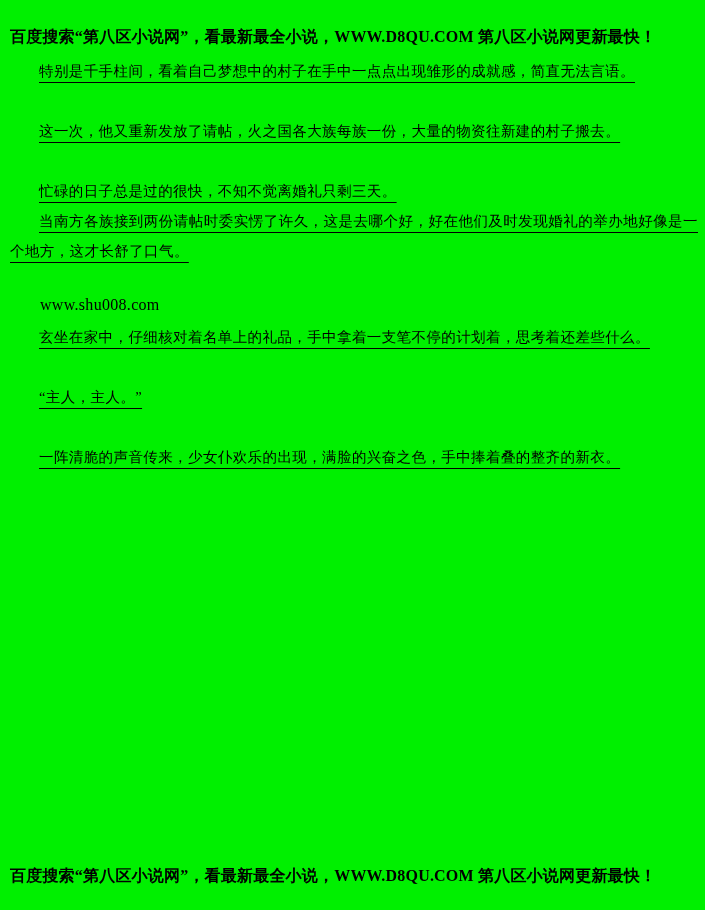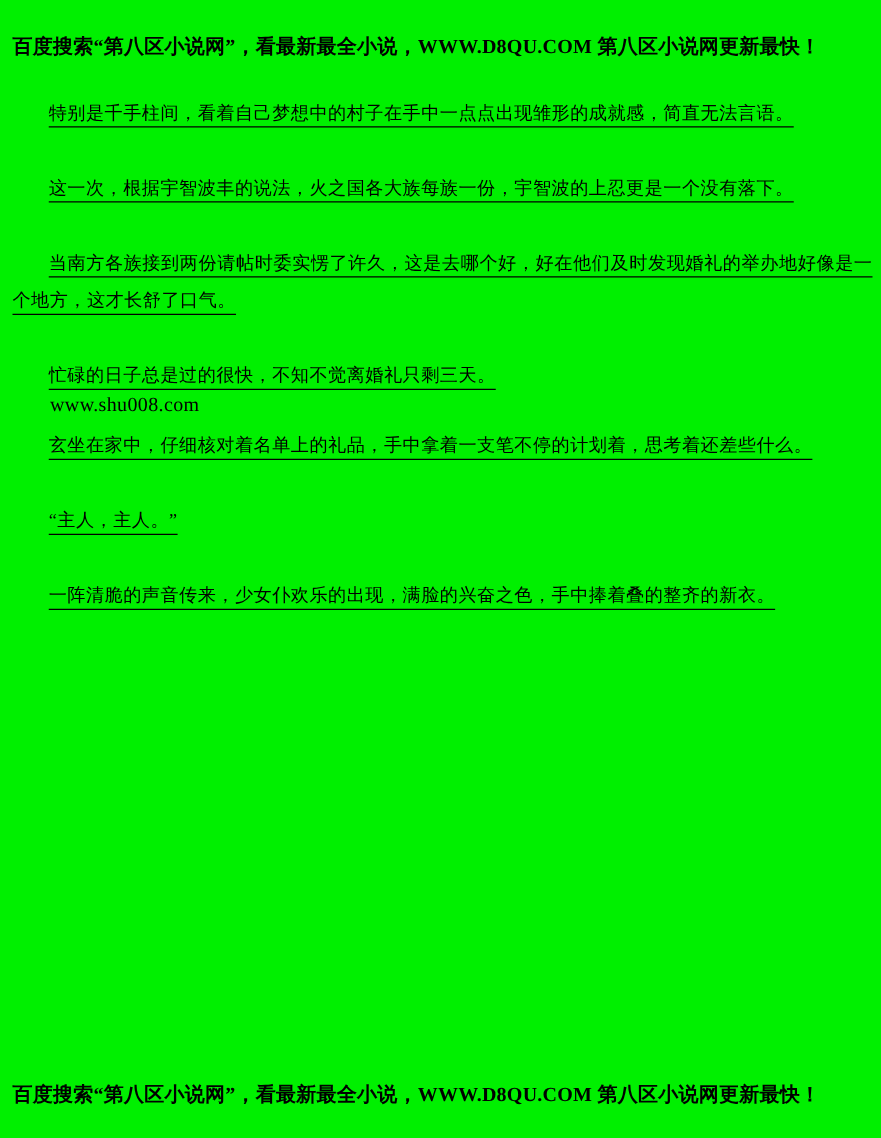--- a/index.html
+++ b/index.html
@@ -37,21 +37,20 @@
   .banner-bottom {
     position: absolute;
     top: 866px;
     left: 0;
   }
   .body-text {
     position: absolute;
     top: 56px;
     left: 10px;
     width: 688px;
-    margin-top: 20px;
   }
   .para {
     font-size: 14.5px;
     line-height: 30px;
     text-indent: 2em;
     margin: 0 0 30px 0;
     text-align: justify;
     text-justify: inter-ideograph;
     letter-spacing: 0.4px;
     text-decoration: underline;
@@ -73,23 +72,23 @@
 </style>
 </head>
 <body>
 
 <div class="page">
 
   <div class="banner banner-top">百度搜索“第八区小说网”，看最新最全小说，WWW.D8QU.COM  第八区小说网更新最快！</div>
 
   <div class="body-text">
     <p class="para">特别是千手柱间，看着自己梦想中的村子在手中一点点出现雏形的成就感，简直无法言语。</p>
-    <p class="para">这一次，根据宇智波丰的说法，火之国各大族每族一份，宇智波的上忍更是一个没有落下。</p>
+    <p class="para">这一次，他又重新发放了请帖，火之国各大族每族一份，大量的物资往新建的村子搬去。</p>
+    <p class="para tight">忙碌的日子总是过的很快，不知不觉离婚礼只剩三天。</p>
     <p class="para">当南方各族接到两份请帖时委实愣了许久，这是去哪个好，好在他们及时发现婚礼的举办地好像是一个地方，这才长舒了口气。</p>
-    <p class="para tight">忙碌的日子总是过的很快，不知不觉离婚礼只剩三天。</p>
     <p class="watermark">www.shu008.com</p>
     <p class="para">玄坐在家中，仔细核对着名单上的礼品，手中拿着一支笔不停的计划着，思考着还差些什么。</p>
     <p class="para">“主人，主人。”</p>
     <p class="para">一阵清脆的声音传来，少女仆欢乐的出现，满脸的兴奋之色，手中捧着叠的整齐的新衣。</p>
   </div>
 
   <div class="banner banner-bottom">百度搜索“第八区小说网”，看最新最全小说，WWW.D8QU.COM  第八区小说网更新最快！</div>
 
 </div>
 

